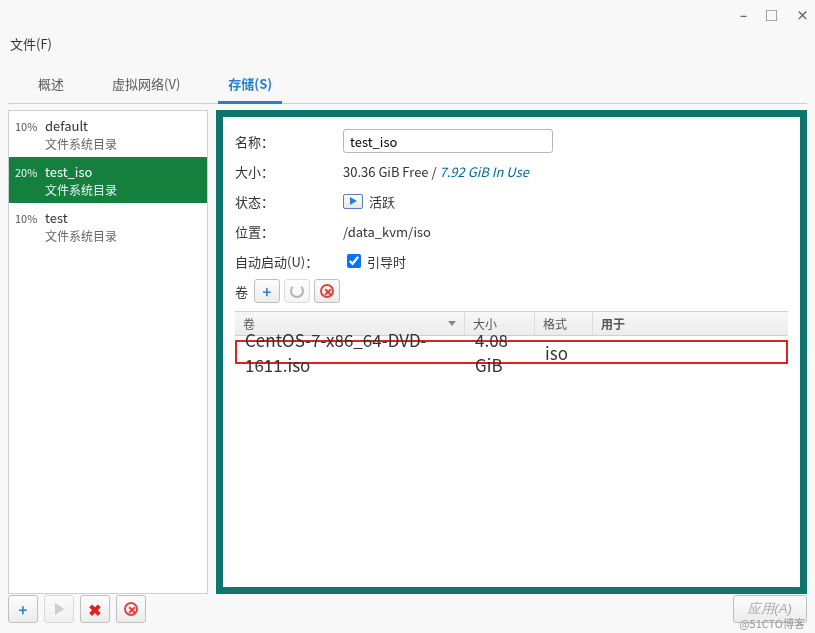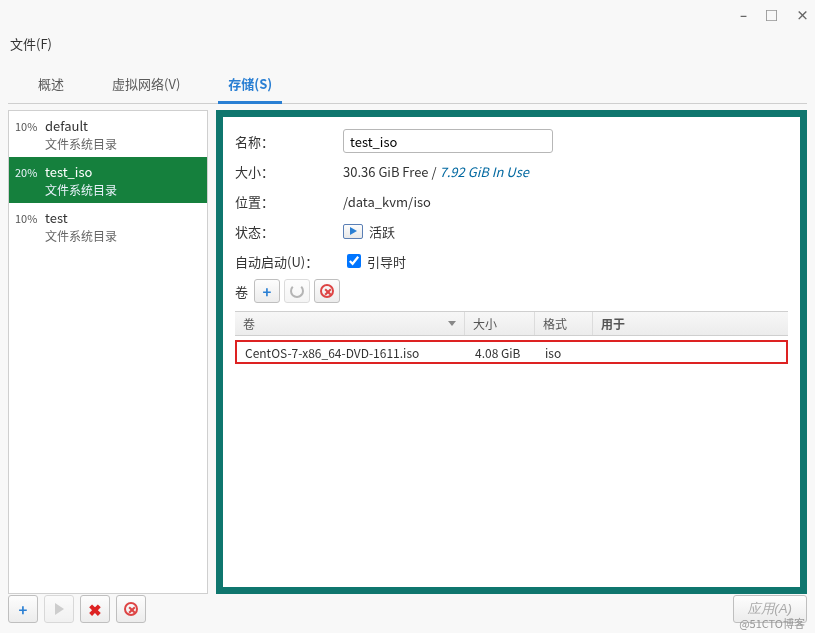--- a/index.html
+++ b/index.html
@@ -105,21 +105,21 @@
     font-size: 12px; color: #555;
   }
   .colh { padding: 0 8px; border-right: 1px solid #dcdcdc; height:100%; display:flex; align-items:center; }
   .colh.last { border-right: none; font-weight: bold; }
   .c1 { width: 230px; justify-content:space-between;}
   .c2 { width: 70px; }
   .c3 { width: 58px; }
   .c4 { flex:1; }
   .sort-tri { width:0;height:0;border-left:4px solid transparent;border-right:4px solid transparent;border-top:5px solid #888; }
   .vol-row {
-    display:flex; align-items:center; height:24px; font-size:12px;
+    display:flex; align-items:center; height:24px; font-size:17px;
     border: 2px solid #d22; margin-top:4px;
   }
   .vol-row > div { padding: 0 8px; }
   .bottom-bar {
     position: absolute; left:8px; right:8px; bottom:6px; height:36px;
     display:flex; align-items:center; justify-content:space-between;
   }
   .bottom-left { display:flex; gap:6px; }
   .bottom-btn {
     width: 30px; height: 28px; border:1px solid #bfbfbf; border-radius:3px;
@@ -186,29 +186,29 @@
       <span class="field-label">名称：</span>
       <input class="input-name" value="test_iso" style="">
     </div>
     <div class="field-row">
       <span class="field-label">大小：</span>
       <span class="field-val">
         <span class="size-free">30.36 GiB Free / </span><span class="size-used">7.92 GiB In Use</span>
       </span>
     </div>
     <div class="field-row">
-      <span class="field-label">位置：</span>
-      <span class="field-val">/data_kvm/iso</span>
-    </div>
-    <div class="field-row">
       <span class="field-label">状态：</span>
       <span class="status-icon">
           <span class="play-tri"></span>
         </span>
       <span class="field-val">活跃</span>
+    </div>
+    <div class="field-row">
+      <span class="field-label">位置：</span>
+      <span class="field-val">/data_kvm/iso</span>
     </div>
     <div class="field-row">
       <span class="field-label">自动启动(U)：</span>
       <input type="checkbox" class="chk" checked="" style="">
       <span class="field-val">引导时</span>
     </div>
     <div class="field-row">
       <span class="vol-label">卷</span>
       <span class="icon-btn">
           <span class="plus">+</span>

